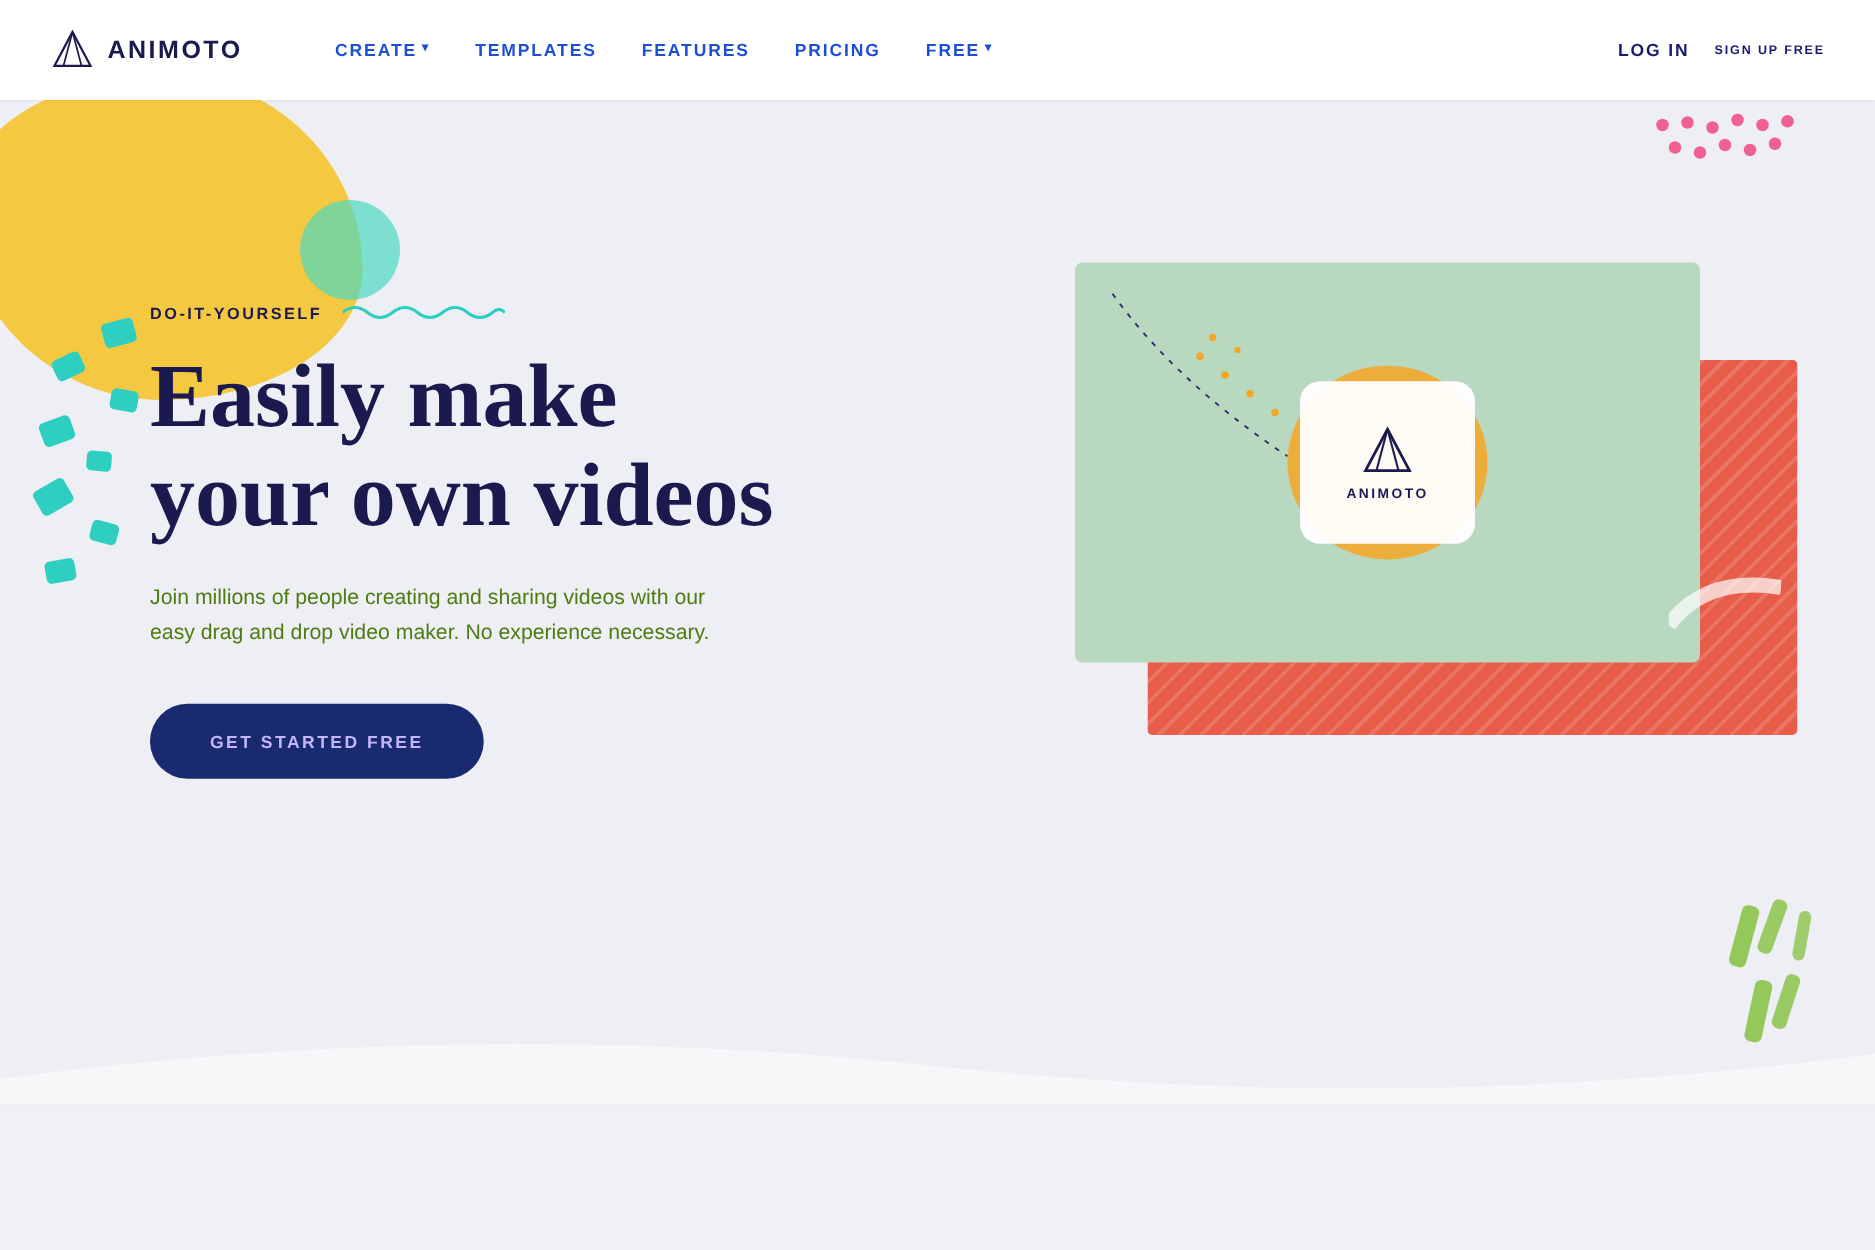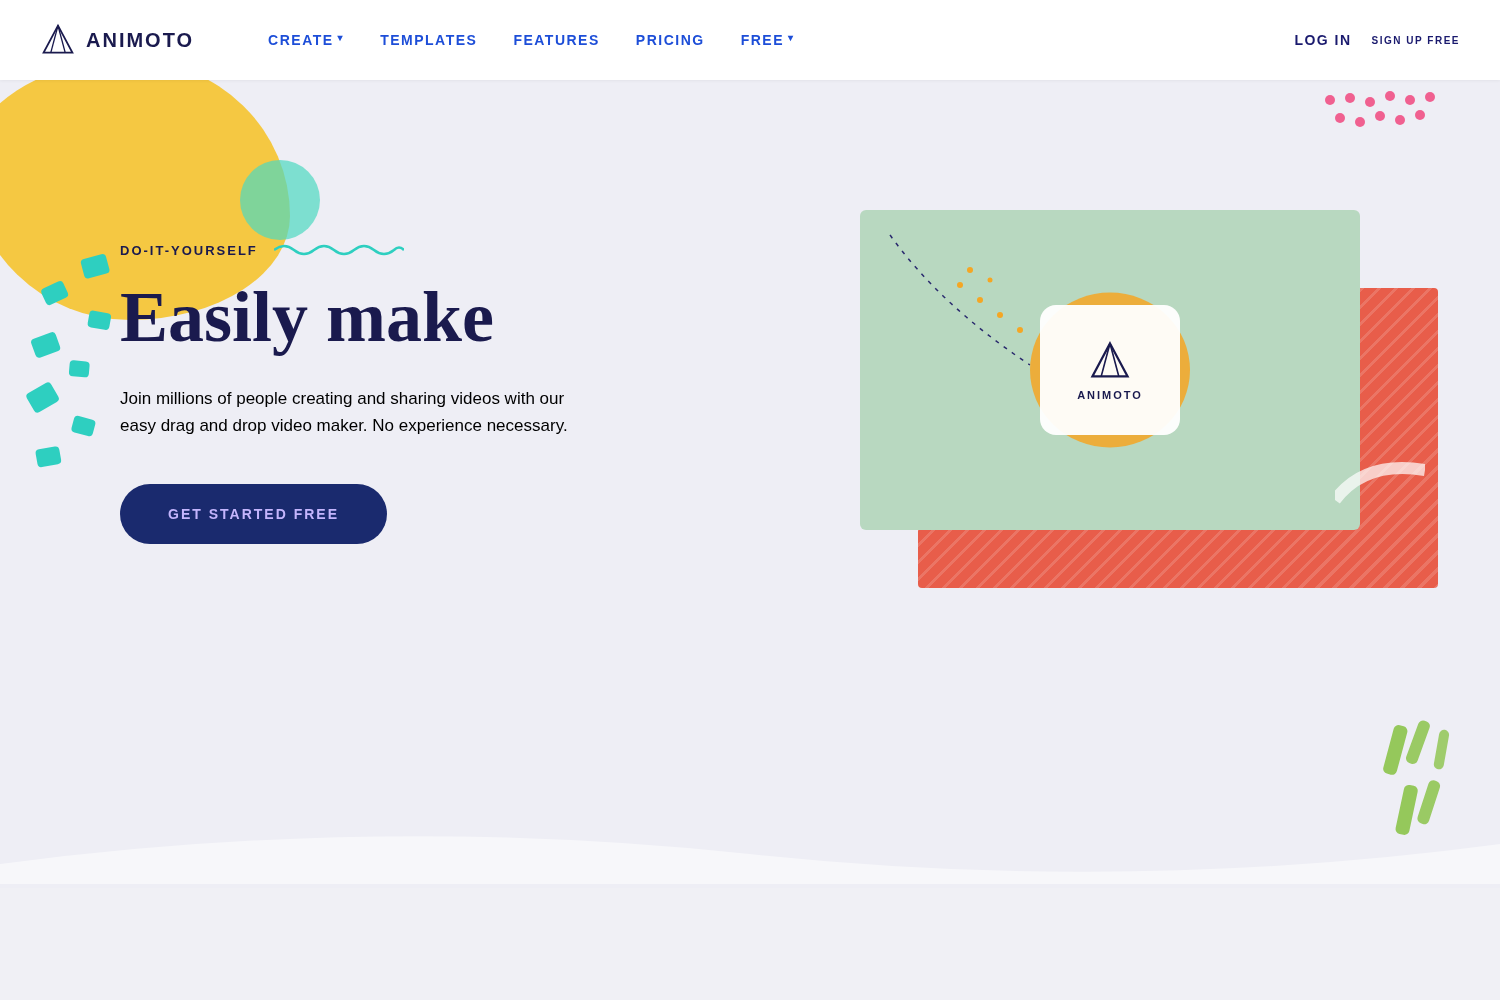--- a/index.html
+++ b/index.html
@@ -150,21 +150,21 @@
       font-family: Georgia, 'Times New Roman', serif;
       font-size: 72px;
       font-weight: 900;
       color: #1a1a4e;
       line-height: 1.1;
       margin-bottom: 28px;
     }
     .hero-desc {
       font-family: Arial, sans-serif;
       font-size: 17px;
-      color: #000000;
+      color: #4d7c0f;
       line-height: 1.6;
       margin-bottom: 44px;
       max-width: 480px;
     }
     .cta-button {
       background: #1a2a6e;
       color: #c4b5fd;
       font-family: Arial, sans-serif;
       font-size: 14px;
       font-weight: 700;
@@ -356,20 +356,21 @@
   <div class="hero-content">
     <div class="hero-subtitle">
       <span>DO-IT-YOURSELF</span>
 
       <svg class="wavy-line" width="130" height="20" viewBox="0 0 130 20">
         <path d="M0,10 Q10,2 20,10 Q30,18 40,10 Q50,2 60,10 Q70,18 80,10 Q90,2 100,10 Q110,18 120,10 Q125,5 130,10" stroke="#2ecfc0" stroke-width="2.5" fill="none"></path>
       </svg>
     </div>
     <h1 class="hero-title">
       <span>Easily make</span><br>
+      <span>your own videos</span>
     </h1>
     <p class="hero-desc">Join millions of people creating and sharing videos with our easy drag and drop video maker. No experience necessary.</p>
     <button class="cta-button">GET STARTED FREE</button>
   </div>
 
   <div class="video-preview">
     <div class="video-card-bg">
 
       <div class="video-red-border"></div>
 

